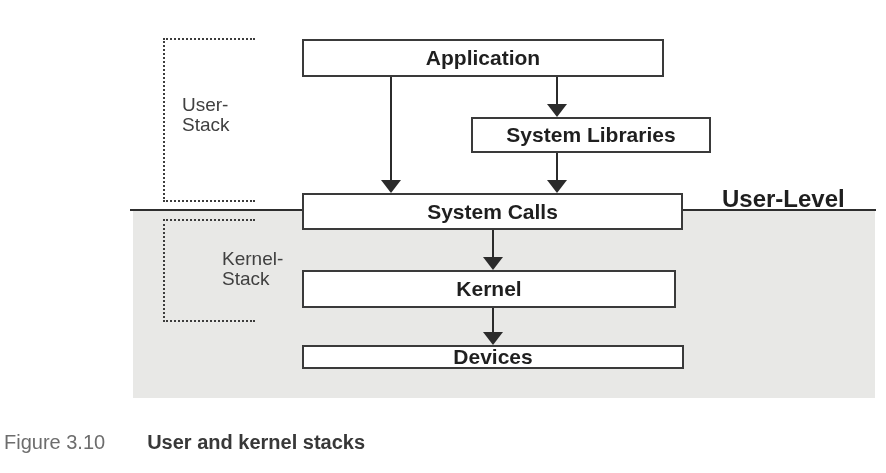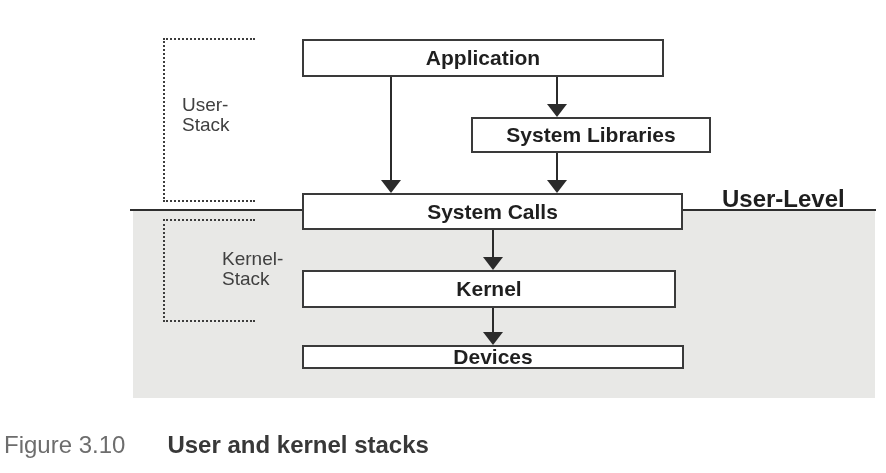--- a/index.html
+++ b/index.html
@@ -36,21 +36,21 @@
   .a1-shaft { left:390px; top:77px;  height:103px; }
   .a1-head  { left:381px; top:180px; }
   .a2-shaft { left:556px; top:77px;  height:27px; }
   .a2-head  { left:547px; top:104px; }
   .a3-shaft { left:556px; top:153px; height:27px; }
   .a3-head  { left:547px; top:180px; }
   .a4-shaft { left:492px; top:230px; height:27px; }
   .a4-head  { left:483px; top:257px; }
   .a5-shaft { left:492px; top:308px; height:24px; }
   .a5-head  { left:483px; top:332px; }
-  .caption { position:absolute; left:4px; top:431px; font-size:24px; z-index:1; white-space:nowrap; }
+  .caption { position:absolute; left:4px; top:431px; font-size:20px; z-index:1; white-space:nowrap; }
   .cap-label { color:#6d6d6d; font-weight:normal; }
   .cap-title { color:#383838; font-weight:bold; margin-left:42px; }
 </style>
 </head>
 <body>
 
 <div class="stage">
 
   <div class="kernel-bg"></div>
   <div class="sep-line"></div>

